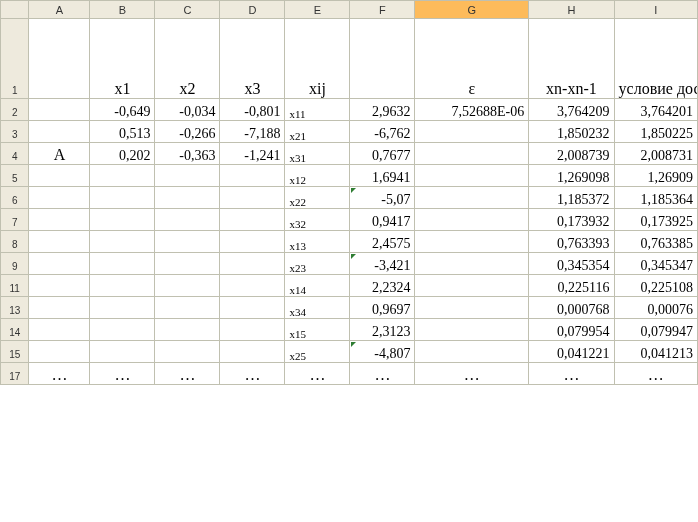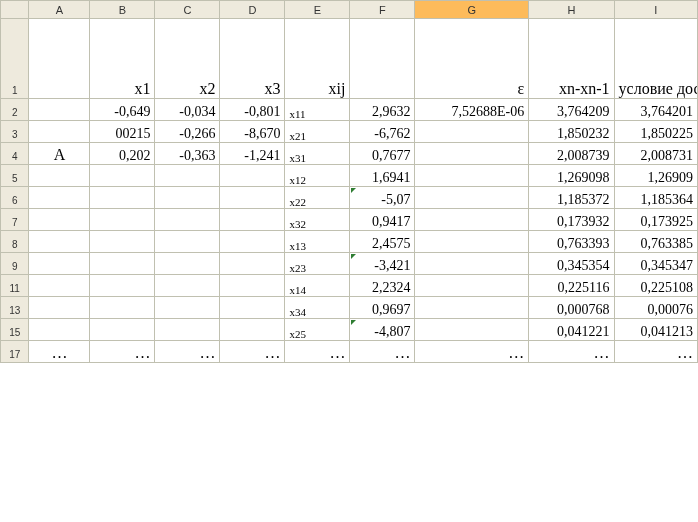--- a/index.html
+++ b/index.html
@@ -54,21 +54,21 @@
   }
   .sheet tr.hdr td {
     vertical-align: bottom;
     font-size: 16px;
     height: 80px;
   }
   .sheet tr.hdr th.rownum {
     vertical-align: bottom;
   }
   .num { text-align: right; }
-  .lbl { text-align: right; font-size:16px; }
+  .lbl { text-align: center; font-size:16px; }
   .small { font-size: 11px; font-family: "Times New Roman", serif; margin-top: 26px; }
   .ctr { text-align: center; }
   .wrap { white-space: normal; line-height: 1.1; text-align: center; font-size:15px;}
   .colA { width: 60px; }
   .colB { width: 64px; }
   .colC { width: 64px; }
   .colD { width: 64px; }
   .colE { width: 64px; }
   .colF { width: 64px; }
   .colG { width: 112px; }
@@ -139,23 +139,23 @@
         <td class="num">-0,801</td>
         <td class="small">x11</td>
         <td class="num">2,9632</td>
         <td class="num">7,52688E-06</td>
         <td class="num">3,764209</td>
         <td class="num">3,764201</td>
       </tr>
       <tr>
         <th class="rownum">3</th>
         <td class="ctr lbl"></td>
-        <td class="num">00215</td>
+        <td class="num">0,513</td>
         <td class="num">-0,266</td>
-        <td class="num">-8,670</td>
+        <td class="num">-7,188</td>
         <td class="small">x21</td>
         <td class="num">-6,762</td>
         <td class="num"></td>
         <td class="num">1,850232</td>
         <td class="num">1,850225</td>
       </tr>
       <tr>
         <th class="rownum">4</th>
         <td class="ctr lbl">A</td>
         <td class="num">0,202</td>
@@ -245,20 +245,32 @@
         <td class="num"></td>
         <td class="num"></td>
         <td class="num"></td>
         <td class="small">x34</td>
         <td class="num">0,9697</td>
         <td class="num"></td>
         <td class="num">0,000768</td>
         <td class="num">0,00076</td>
       </tr>
       <tr>
+        <th class="rownum">14</th>
+        <td class="ctr lbl"></td>
+        <td class="num"></td>
+        <td class="num"></td>
+        <td class="num"></td>
+        <td class="small">x15</td>
+        <td class="num">2,3123</td>
+        <td class="num"></td>
+        <td class="num">0,079954</td>
+        <td class="num">0,079947</td>
+      </tr>
+      <tr>
         <th class="rownum">15</th>
         <td class="ctr lbl"></td>
         <td class="num"></td>
         <td class="num"></td>
         <td class="num"></td>
         <td class="small">x25</td>
         <td class="num tri">-4,807</td>
         <td class="num"></td>
         <td class="num">0,041221</td>
         <td class="num">0,041213</td>

